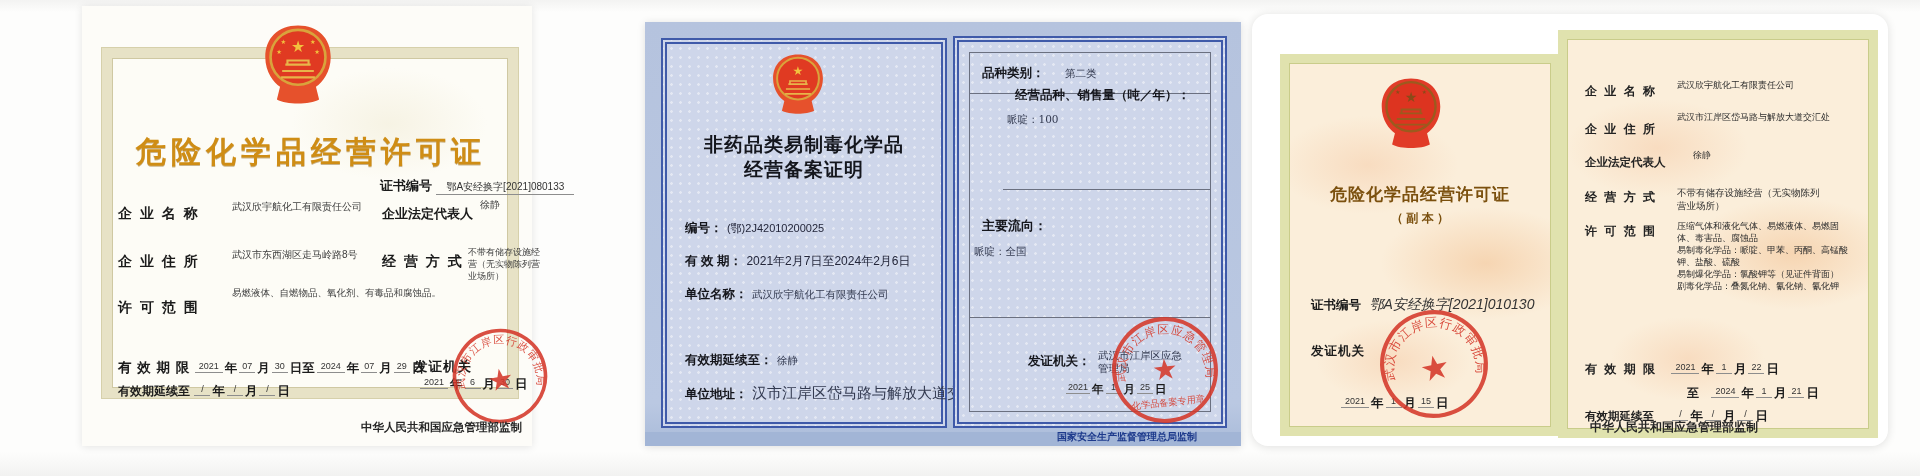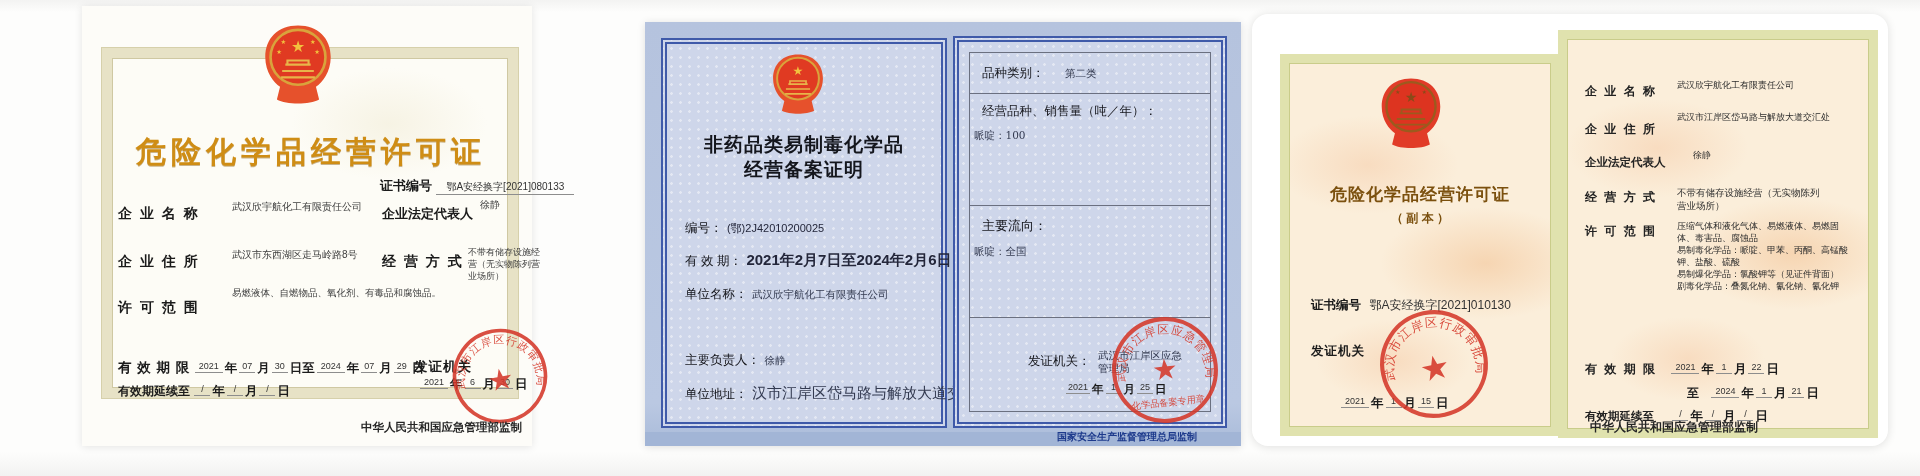--- a/index.html
+++ b/index.html
@@ -28,21 +28,21 @@
   .seal{color:#d5382a;opacity:.88;pointer-events:none;}
   
   .cert-mid{position:absolute;left:645px;top:22px;width:596px;height:424px;
     background:linear-gradient(180deg,#b5c3de,#bac8e2 90%,#a9bbd9);box-shadow:0 1px 8px rgba(0,0,0,.12);}
   .cm-band{position:absolute;left:0;right:0;bottom:0;height:14px;background:#a2b5d6;}
   .cm-panel{position:absolute;border:6px double #3f5aa9;
     background:radial-gradient(circle,rgba(255,255,255,.45) 1px,rgba(255,255,255,0) 1.6px),#ced6ea;
     background-size:9px 9px;}
   .cm-title{text-align:center;font-family:"DejaVu Serif",serif;font-weight:bold;
     font-size:19px;color:#14161d;letter-spacing:1px;}
-  .cm-lb{font-weight:normal;font-size:12.5px;color:#15161c;}
+  .cm-lb{font-weight:bold;font-size:12.5px;color:#15161c;}
   .cm-vv{font-family:"DejaVu Serif",serif;font-size:10.5px;color:#333a50;}
   .cm-row{position:absolute;left:18px;right:10px;white-space:nowrap;}
   .cm-table{position:absolute;left:10px;right:10px;top:10px;bottom:10px;border:1px solid #6b7080;}
   .cm-tr{position:absolute;left:0;right:0;border-bottom:1px solid #6b7080;}
   
   .cert-right{position:absolute;left:1252px;top:14px;width:636px;height:432px;background:#ffffff;
     border-radius:16px;box-shadow:0 1px 10px rgba(0,0,0,.12);}
   .cr-page{position:absolute;border:9px solid #e0e2ae;box-shadow:inset 0 0 0 1px #c9cc8a;
     background:
       radial-gradient(ellipse 130px 70px at 30% 28%,#f8dcc0,rgba(248,220,192,0) 70%),
@@ -145,43 +145,43 @@
       </svg>
       <div class="cm-title abs" style="left:0;right:0;top:88px;">非药品类易制毒化学品</div>
       <div class="cm-title abs" style="left:0;right:0;top:113px;">经营备案证明</div>
 
       <div class="cm-row" style="top:174px;">
         <span class="cm-lb">编号：</span>
         <span style="font-size:11px;color:#23263a;">(鄂)2J42010200025</span>
       </div>
       <div class="cm-row" style="top:207px;">
         <span class="cm-lb">有 效 期：</span>
-        <span style="font-size:15px;font-weight:bold;color:#23263a;">2021年2月7日至2024年2月6日</span>
+        <span style="font-size:12px;font-weight:normal;color:#23263a;">2021年2月7日至2024年2月6日</span>
       </div>
       <div class="cm-row" style="top:240px;">
         <span class="cm-lb">单位名称：</span>
         <span class="cm-vv">武汉欣宇航化工有限责任公司</span>
       </div>
       <div class="cm-row" style="top:306px;">
-        <span class="cm-lb">主要负责人：</span>
+        <span class="cm-lb">有效期延续至：</span>
         <span class="cm-vv">徐静</span>
       </div>
       <div class="cm-row" style="top:340px;">
         <span class="cm-lb">单位地址：</span>
         <span class="cm-vv" style="font-size:15px;">汉市江岸区岱马路与解放大道交汇处</span>
       </div>
     </div>
 
     <div class="cm-panel" style="right:14px;top:14px;width:262px;bottom:18px;">
       <div class="cm-table">
         <div class="cm-tr" style="top:0;height:40px;">
           <span class="cm-lb abs" style="left:12px;top:12px;">品种类别：</span>
           <span class="cm-vv abs" style="left:95px;top:14px;">第二类</span>
         </div>
-        <div class="cm-tr" style="top:40px;height:112px;">
+        <div class="cm-tr" style="top:24px;height:112px;margin-left:33px;">
           <span class="cm-lb abs" style="left:12px;top:10px;">经营品种、销售量（吨／年）：</span>
           <span class="cm-vv abs" style="left:4px;top:36px;">哌啶：100</span>
         </div>
         <div class="cm-tr" style="top:152px;height:112px;">
           <span class="cm-lb abs" style="left:12px;top:12px;font-size:13px;">主要流向：</span>
           <span class="cm-vv abs" style="left:4px;top:40px;">哌啶：全国</span>
         </div>
         <div class="abs" style="top:264px;left:0;right:0;bottom:0;">
           <span class="cm-lb abs" style="left:58px;top:36px;font-size:12.5px;">发证机关：</span>
           <span class="cm-vv abs" style="left:128px;top:32px;width:86px;white-space:normal;line-height:13px;">武汉市江岸区应急管理局</span>
@@ -213,21 +213,21 @@
         <text x="36" y="28" text-anchor="middle" font-size="15" fill="#8a4a18">★</text>
         <text x="22" y="20" text-anchor="middle" font-size="6" fill="#8a4a18">★</text>
         <text x="50" y="20" text-anchor="middle" font-size="6" fill="#8a4a18">★</text>
         <path d="M24 40 h24 M21 46 h30 M26 40 v-4 h20 v4 M20 52 h32" stroke="#9c5a1e" stroke-width="2" fill="none"></path>
       </svg>
       <div class="cr-title" style="top:120px;">危险化学品经营许可证</div>
       <div class="abs" style="left:0;right:0;top:147px;text-align:center;font-size:12px;font-weight:bold;color:#7b500e;">（ 副 本 ）</div>
 
       <div class="abs" style="left:22px;top:232px;white-space:nowrap;">
         <span class="lb" style="font-size:12.5px;">证书编号</span>
-        <span style="font-size:12px;color:#333;padding-left:4px;">鄂A安经换字[2021]010130</span>
+        <span style="font-size:14px;color:#333;padding-left:4px;font-style:italic;">鄂A安经换字[2021]010130</span>
       </div>
       <div class="abs lb" style="left:22px;top:280px;font-size:12.5px;letter-spacing:1px;">发证机关</div>
 
       <div class="abs" style="left:52px;top:330px;white-space:nowrap;z-index:2;">
         <span class="sup">2021</span><span class="unit">年</span><span class="sup narrow">1</span><span class="unit">月</span><span class="sup narrow">15</span><span class="unit">日</span>
       </div>
 
       <svg class="abs seal" style="left:88px;top:244px;width:114px;height:114px;transform:rotate(-12deg);z-index:3;" viewBox="0 0 110 110">
         <defs>
             <path id="arc3" d="M16 68 A 40 40 0 1 1 94 68" fill="none"></path>

